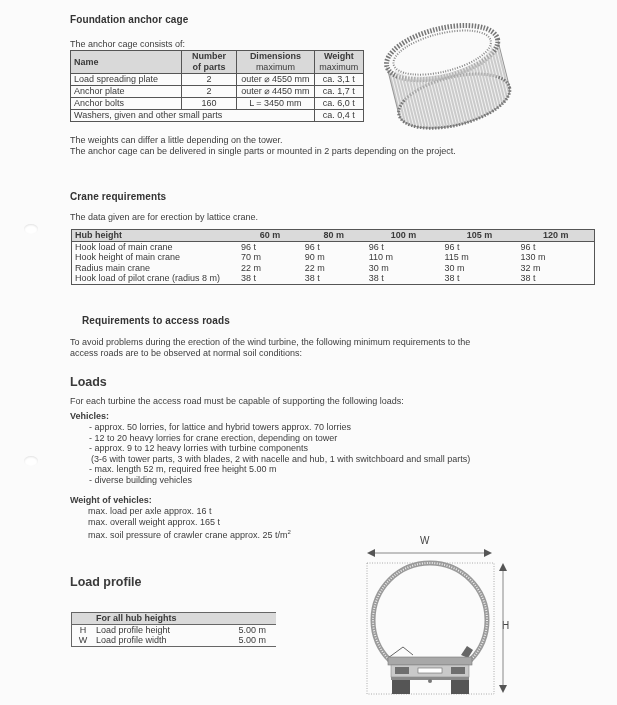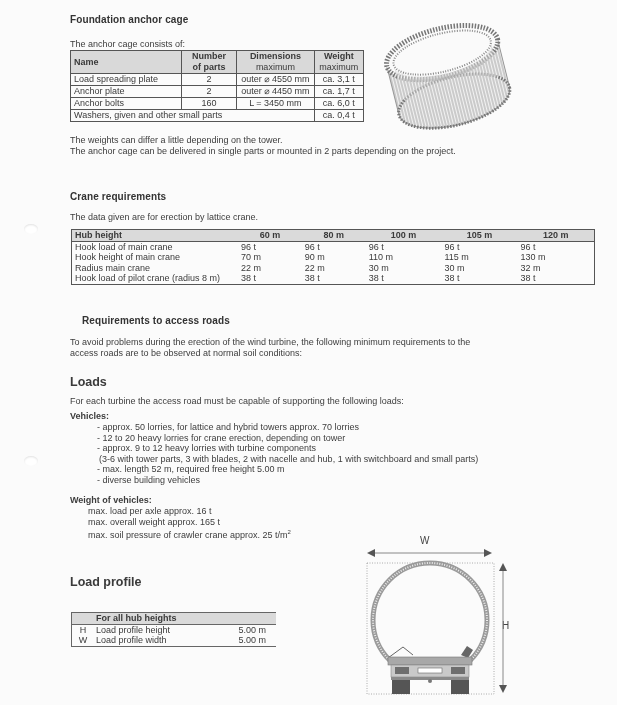--- a/index.html
+++ b/index.html
@@ -154,21 +154,21 @@
 </table>
 
 <div class="abs h2" style="left:70px; top:315px;padding-left:12px;">Requirements to access roads</div>
 <div class="abs p" style="left:70px; top:337px;">To avoid problems during the erection of the wind turbine, the following minimum requirements to the</div>
 <div class="abs p" style="left:70px; top:348px;">access roads are to be observed at normal soil conditions:</div>
 
 <div class="abs h3" style="left:70px; top:375px;">Loads</div>
 <div class="abs p" style="left:70px; top:396px;">For each turbine the access road must be capable of supporting the following loads:</div>
 
 <div class="abs p" style="left:70px; top:411px; font-weight:bold;">Vehicles:</div>
-<ul class="abs list" style="left:97px; top:422px;">
+<ul class="abs list" style="left:89px; top:422px;">
   <li>- approx. 50 lorries, for lattice and hybrid towers approx. 70 lorries</li>
   <li>- 12 to 20 heavy lorries for crane erection, depending on tower</li>
   <li>- approx. 9 to 12 heavy lorries with turbine components</li>
   <li style="padding-left:2px;">  (3-6 with tower parts, 3 with blades, 2 with nacelle and hub, 1 with switchboard and small parts)</li>
   <li>- max. length 52 m, required free height 5.00 m</li>
   <li>- diverse building vehicles</li>
 </ul>
 
 <div class="abs p" style="left:70px; top:495px; font-weight:bold;">Weight of vehicles:</div>
 <ul class="abs list" style="left:88px; top:506px;">

